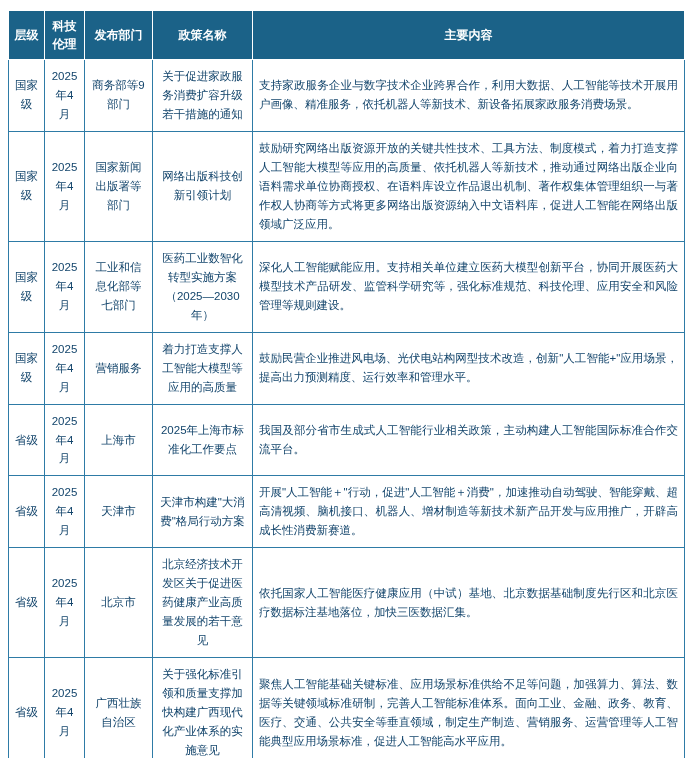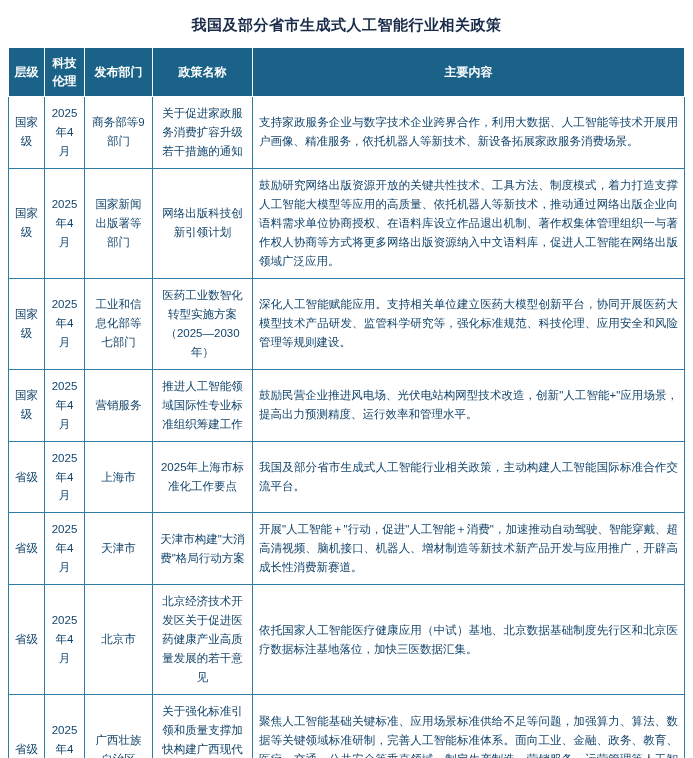--- a/index.html
+++ b/index.html
@@ -65,21 +65,20 @@
   col.w-date { width: 40px; }
   col.w-dept { width: 68px; }
   col.w-name { width: 100px; }
   col.w-content { width: auto; }
 </style>
 </head>
 <body>
 
 <div class="page">
 
-  <div class="title">我国及部分省市生成式人工智能行业相关政策</div>
 
   <table class="policy">
     <colgroup>
       <col class="w-level">
       <col class="w-date">
       <col class="w-dept">
       <col class="w-name">
       <col class="w-content">
     </colgroup>
     <thead>
@@ -110,21 +109,21 @@
         <td class="c-level">国家级</td>
         <td class="c-date">2025年4月</td>
         <td class="c-dept">工业和信息化部等七部门</td>
         <td class="c-name">医药工业数智化转型实施方案（2025—2030年）</td>
         <td class="c-content">深化人工智能赋能应用。支持相关单位建立医药大模型创新平台，协同开展医药大模型技术产品研发、监管科学研究等，强化标准规范、科技伦理、应用安全和风险管理等规则建设。</td>
       </tr>
       <tr>
         <td class="c-level">国家级</td>
         <td class="c-date">2025年4月</td>
         <td class="c-dept">营销服务</td>
-        <td class="c-name">推进人工智能领域国际性专业标准组织筹建工作</td>
+        <td class="c-name">着力打造支撑人工智能大模型等应用的高质量</td>
         <td class="c-content">鼓励民营企业推进风电场、光伏电站构网型技术改造，创新"人工智能+"应用场景，提高出力预测精度、运行效率和管理水平。</td>
       </tr>
       <tr>
         <td class="c-level">省级</td>
         <td class="c-date">2025年4月</td>
         <td class="c-dept">上海市</td>
         <td class="c-name">2025年上海市标准化工作要点</td>
         <td class="c-content">我国及部分省市生成式人工智能行业相关政策，主动构建人工智能国际标准合作交流平台。</td>
       </tr>
       <tr>

